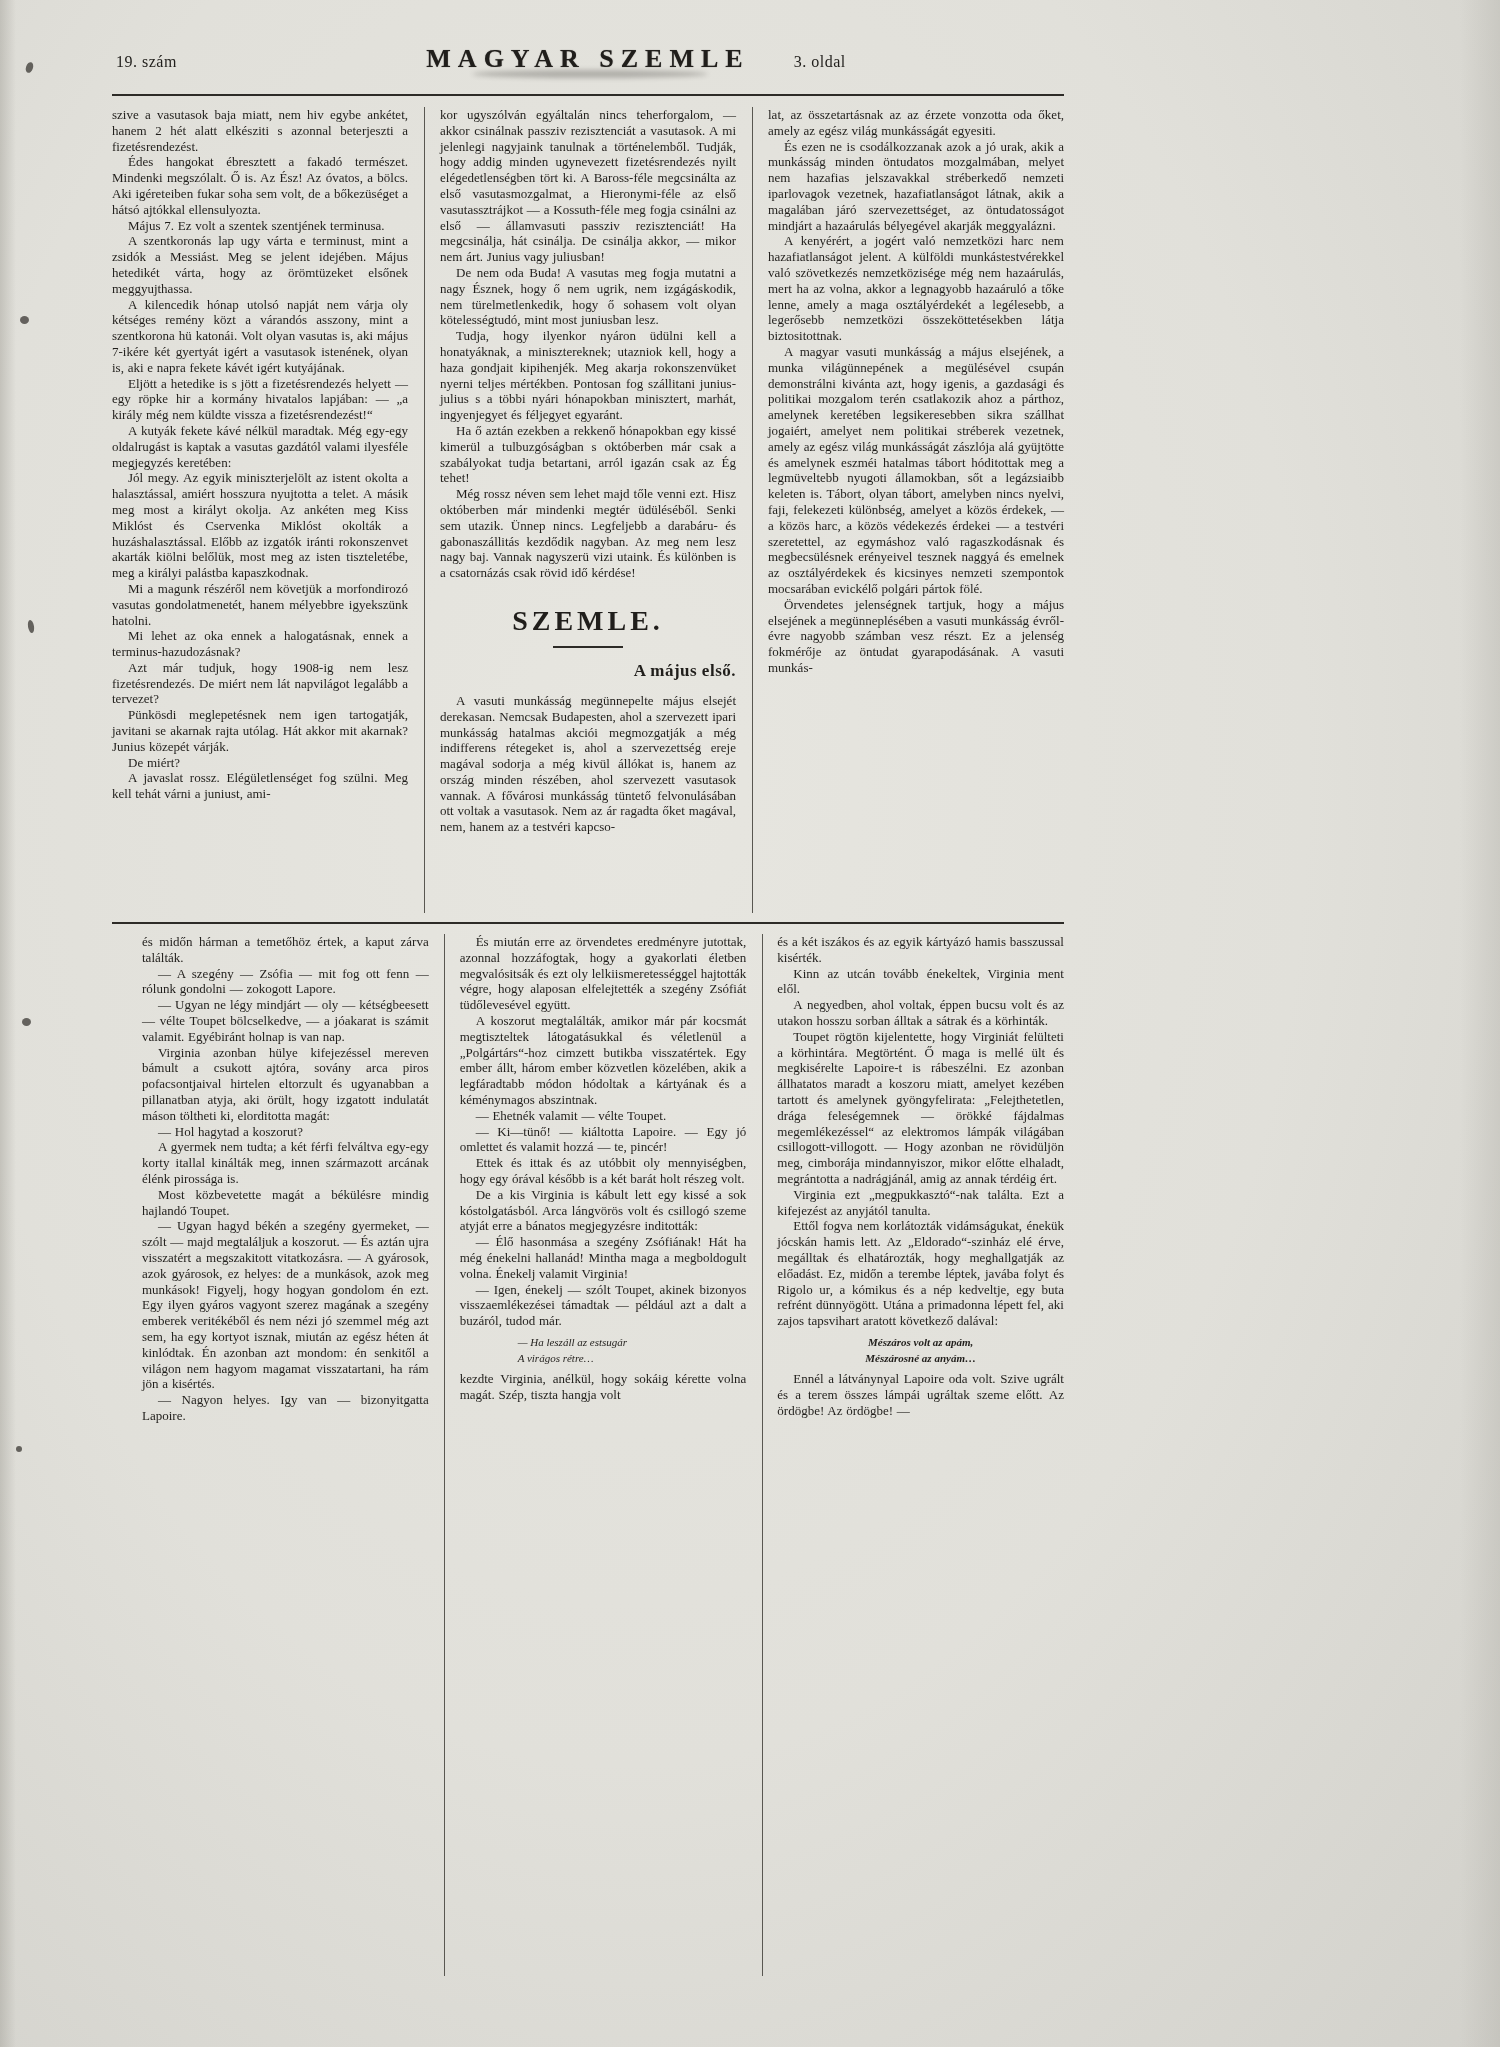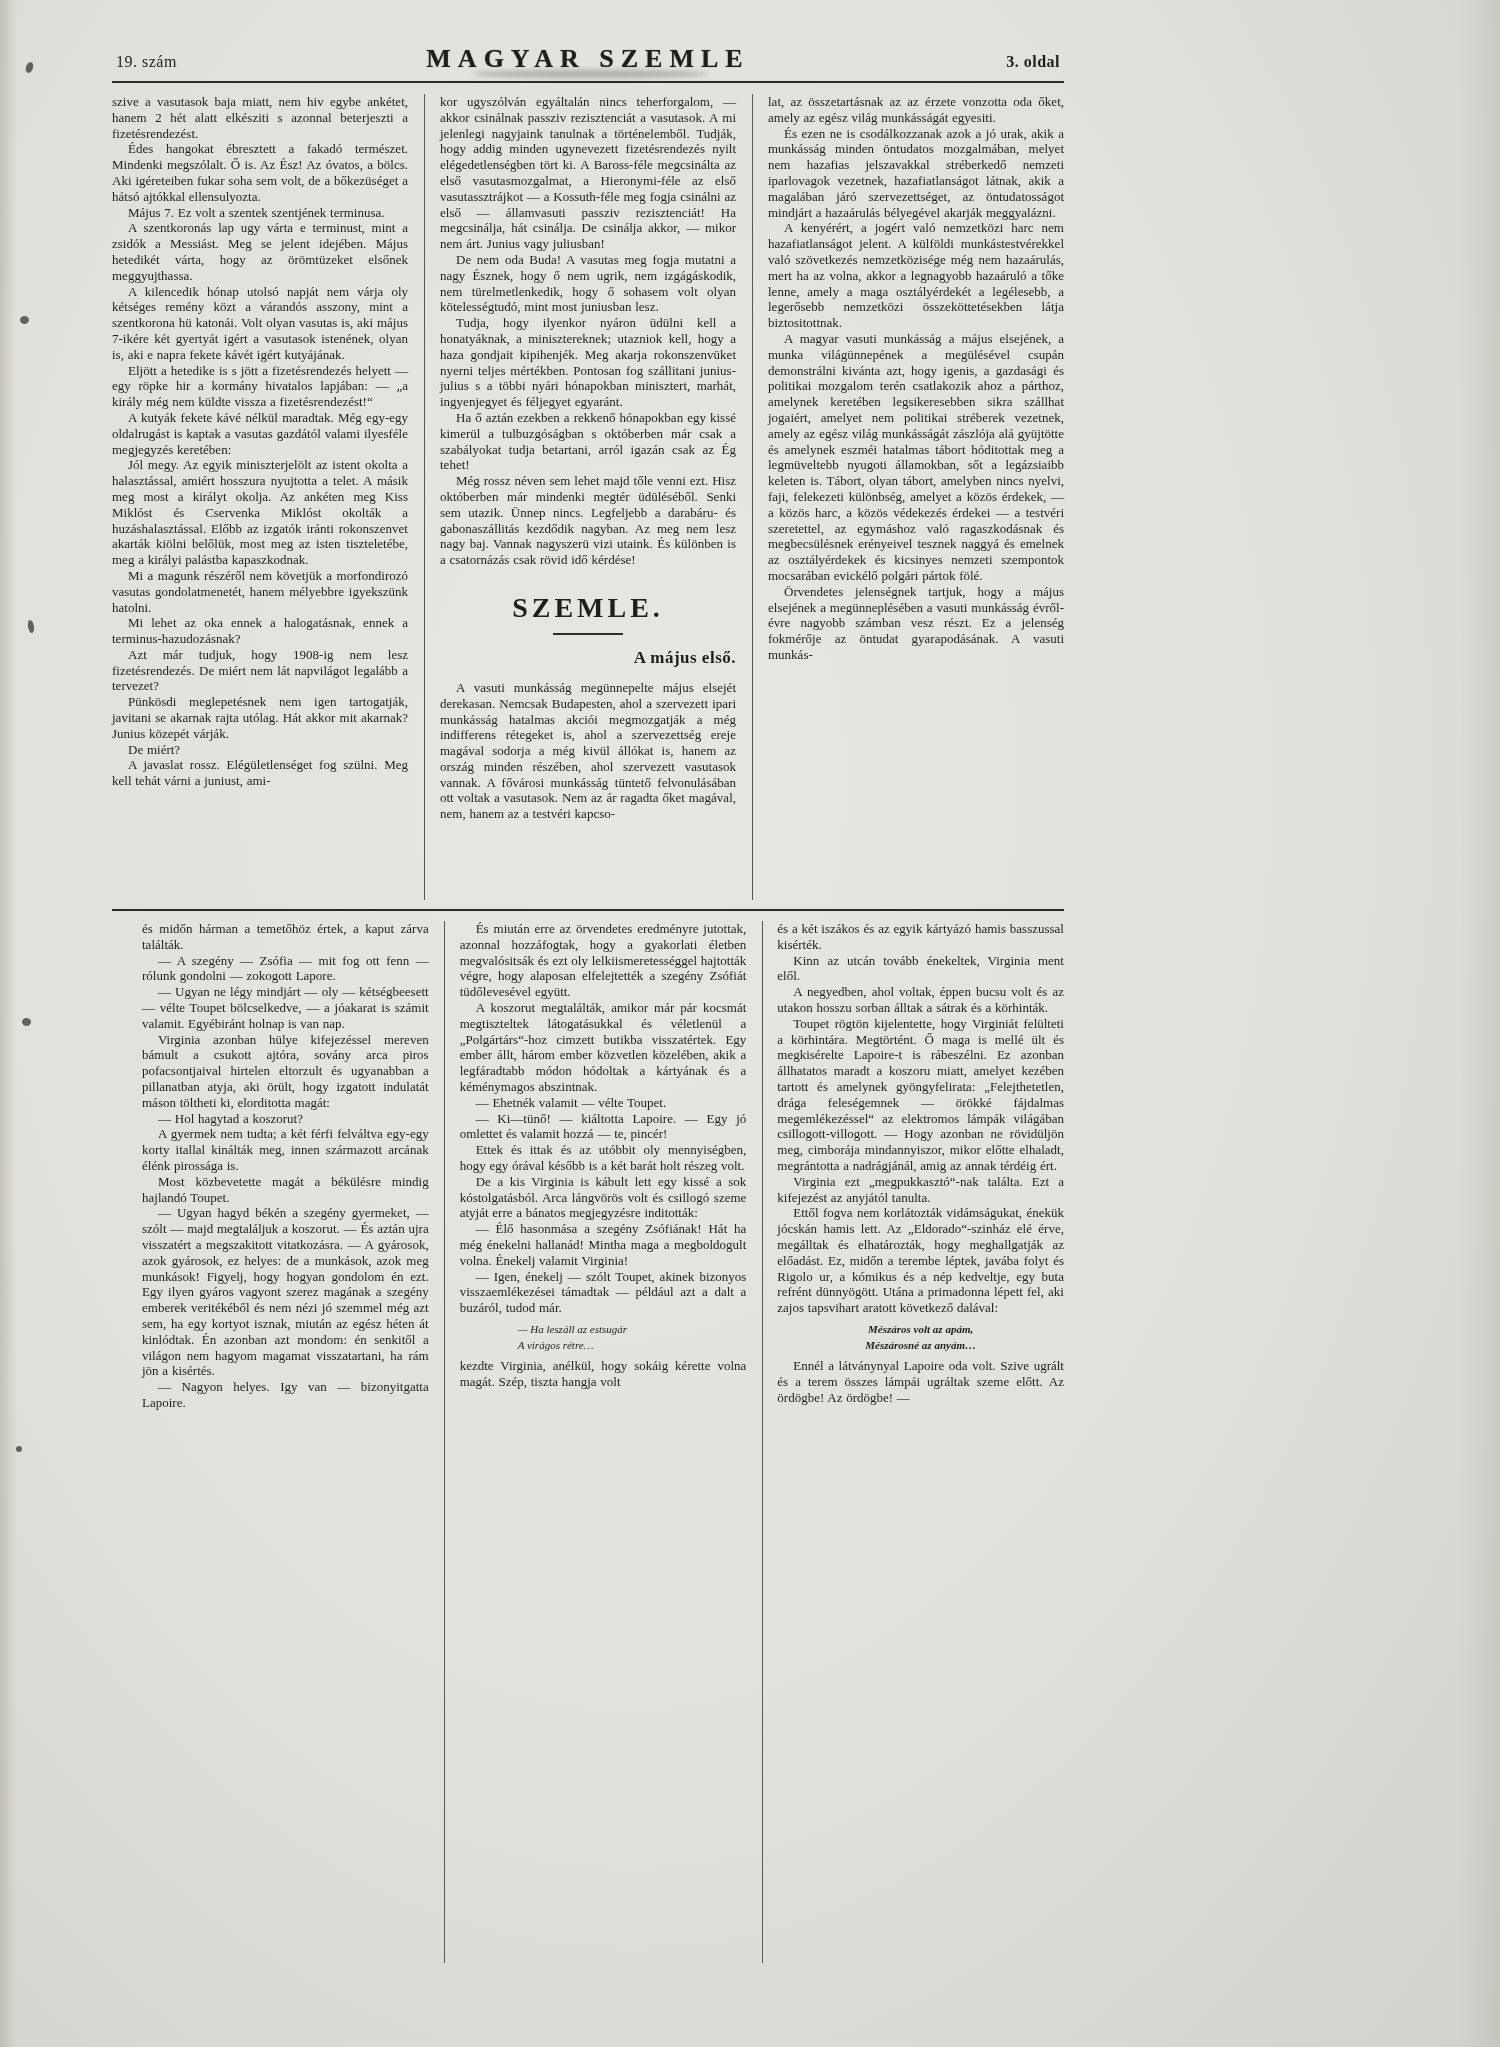--- a/index.html
+++ b/index.html
@@ -11,23 +11,23 @@
     color:#201e1b;
     font-family:"Liberation Serif","DejaVu Serif",serif;
     background:
       linear-gradient(90deg, rgba(160,158,150,.45) 0px, rgba(160,158,150,0) 16px),
       linear-gradient(270deg, rgba(175,173,166,.35) 0px, rgba(175,173,166,0) 40px),
       radial-gradient(ellipse at 42% 38%, #e7e6e0 0%, #e1e0da 55%, #d2d1cb 100%);
   }
   .content { position:absolute; left:112px; top:44px; width:952px; }
 
   
-  .masthead { display:flex; align-items:baseline; padding:0 4px 7px 4px;gap:44px; }
+  .masthead { display:flex; align-items:baseline; padding:0 4px 20px 4px;gap:44px; }
   .mh-side { flex:1; font-size:16px; letter-spacing:.5px; }
-  .mh-right { text-align:right;font-weight:bold; }
+  .mh-right { text-align:left; }
   .mh-title {
     flex:0 0 auto; text-align:center;
     font-size:26px; font-weight:bold; letter-spacing:7px;
     text-shadow:0 0 1px rgba(32,30,27,.55);
   }
   .head-rule { border-top:2px solid #2d2b27; height:4px; }
 
   
   .cols { display:flex; align-items:stretch; margin-top:9px; }
   .col { width:296px; }

